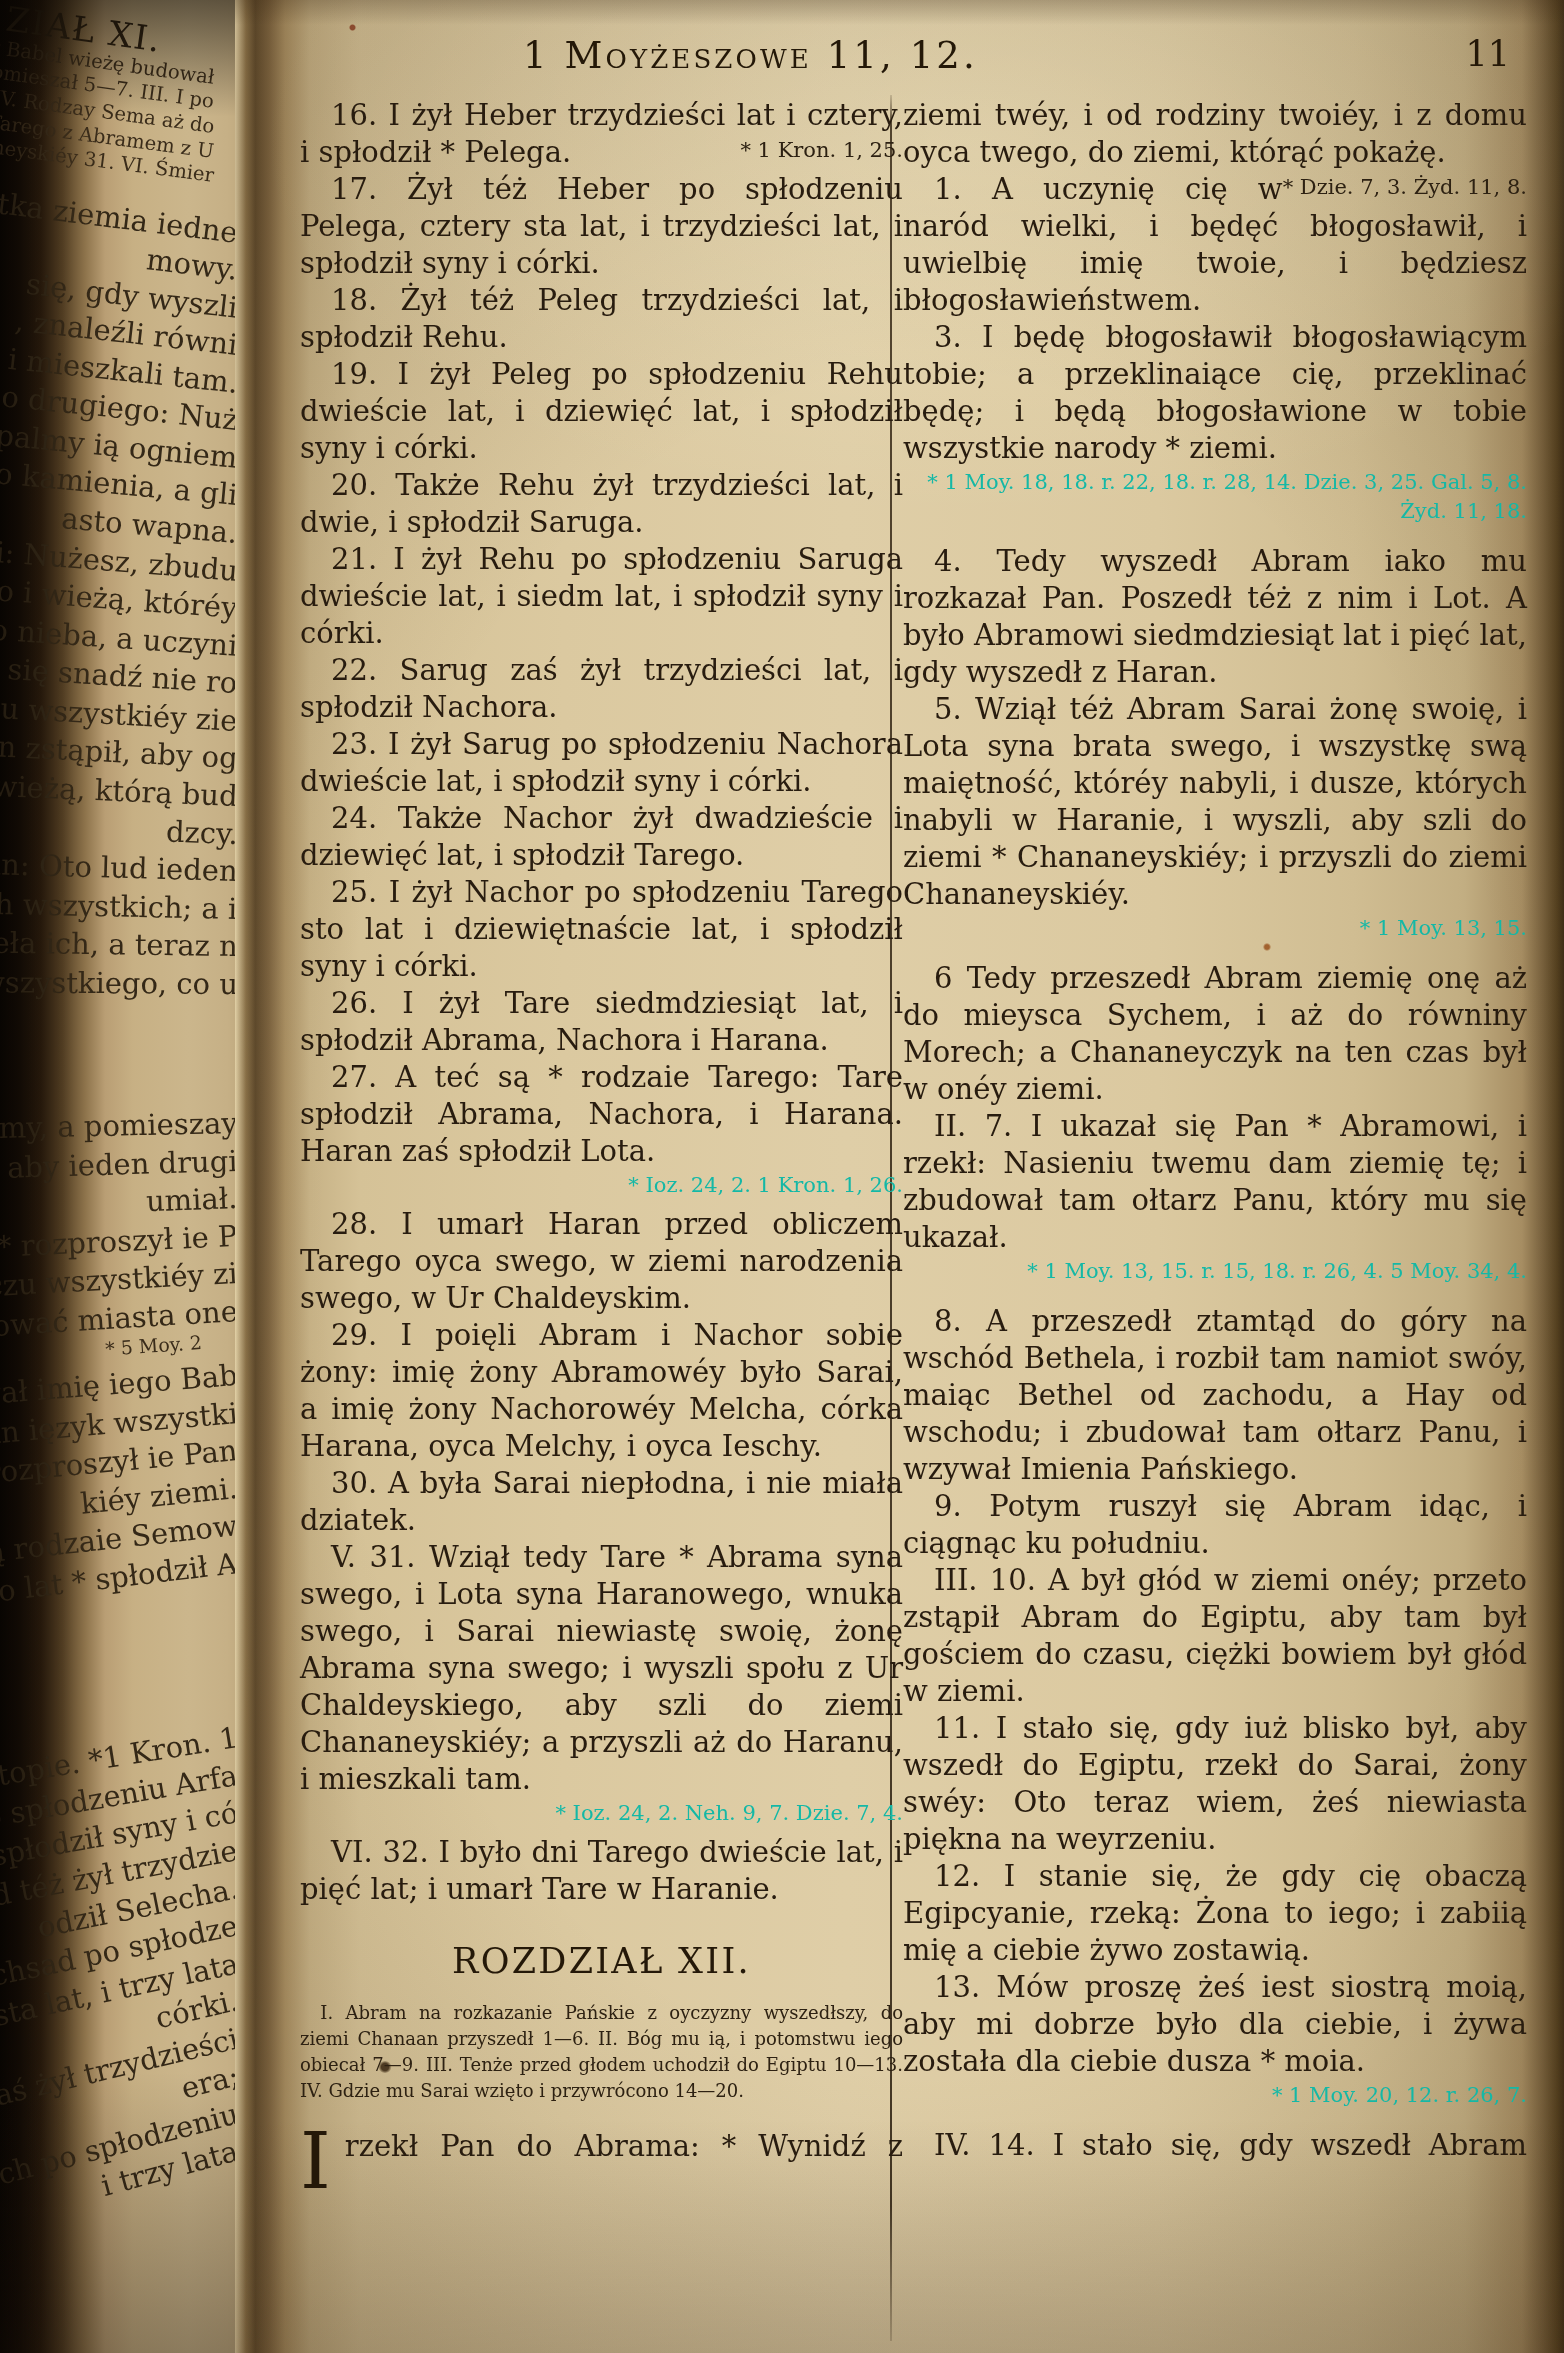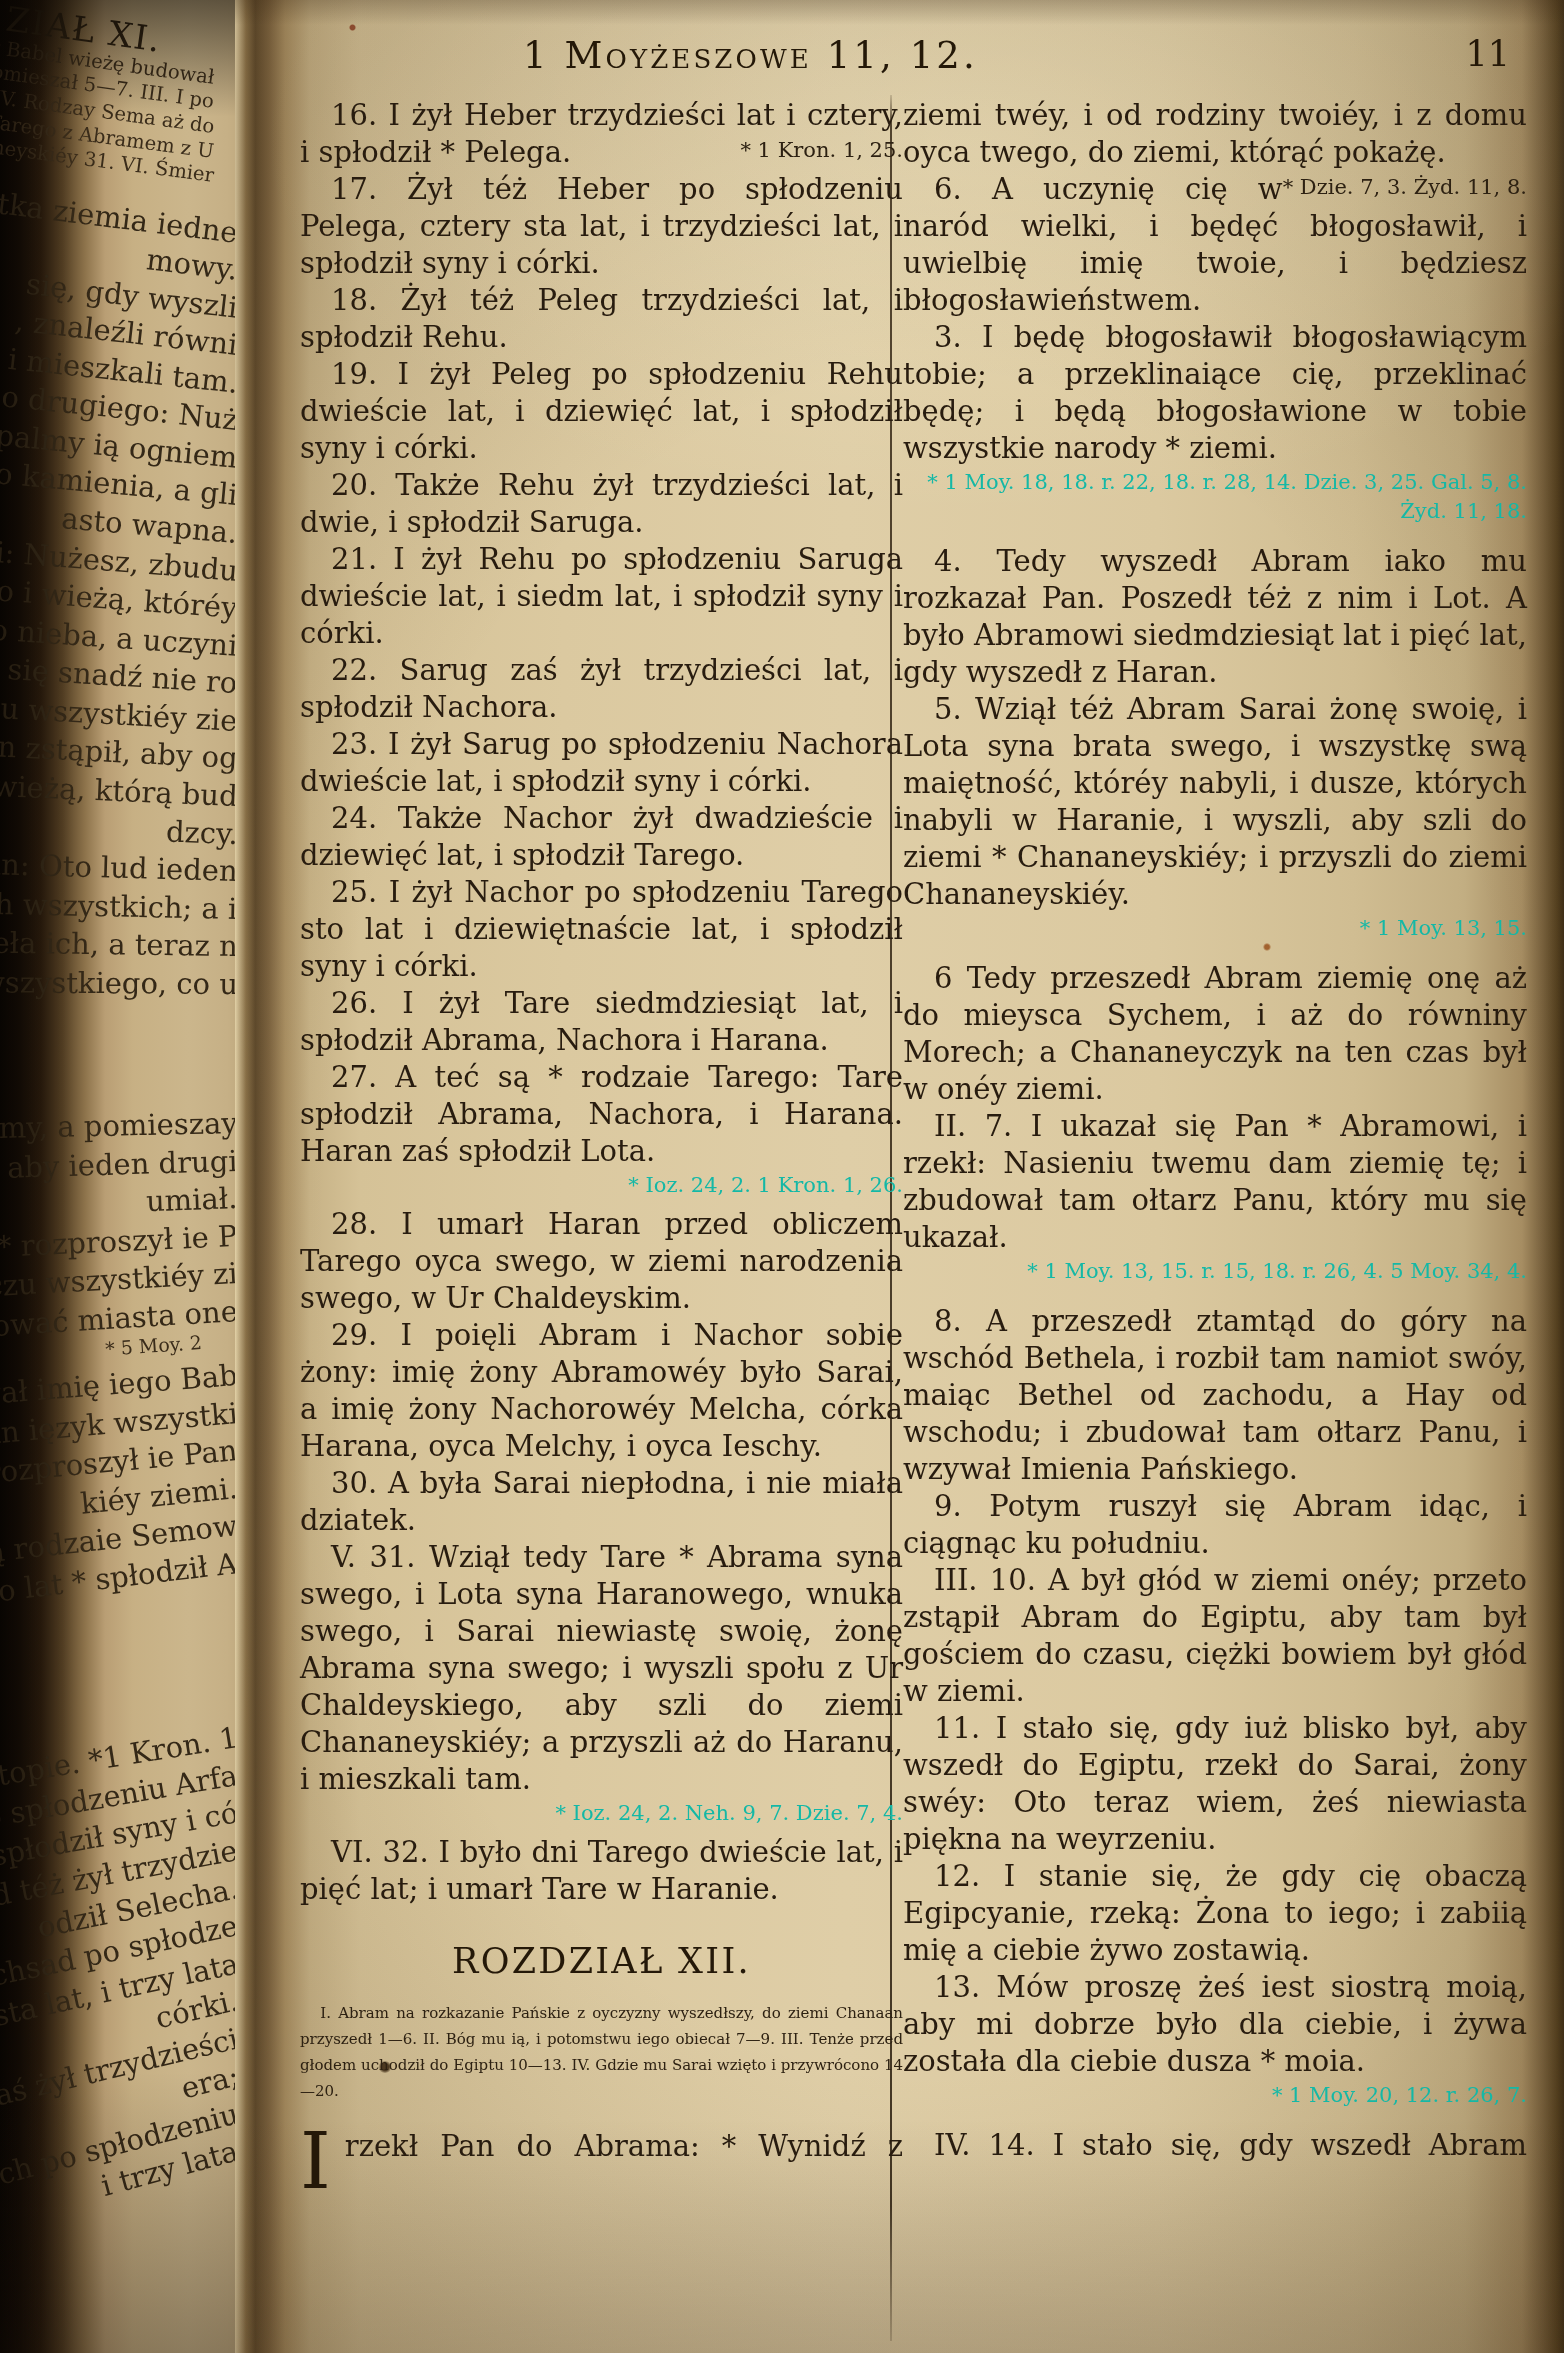--- a/index.html
+++ b/index.html
@@ -62,21 +62,21 @@
   .colL{width:603px}
   .colR{width:624px}
   p{margin:0}
   .verse{font-size:29px;line-height:37px;text-align:justify;text-indent:31px;color:#281c0f}
   .noindent{text-indent:0}
   .stretch{text-align-last:justify}
   .ref{font-size:21px;line-height:26px;text-align:right;margin:2.3px 0 7.8px;color:#14b8a6}
   .ref.gapafter{margin-bottom:19px}
   .iref{float:right;font-size:21px;line-height:26px;margin-top:3px;color:#2d2112}
   .chapterhead{font-size:35px;font-weight:normal;text-align:center;letter-spacing:2.3px;margin:33px 0 19px;color:#241808}
-  .summary{font-size:15px;line-height:26px;text-align:justify;text-indent:20.3px;margin:0 0 23.5px;color:#2d2112}
+  .summary{font-size:18px;line-height:26px;text-align:justify;text-indent:20.3px;margin:0 0 23.5px;color:#2d2112}
   .opening{font-size:29px;line-height:37px;text-align:justify;text-align-last:justify}
   .dropcap{float:left;font-size:78px;line-height:59px;margin:4.7px 14px 0 0;color:#241808}
 </style>
 </head>
 <body>
 
 <div class="strip">
   <div class="strip-lines" id="strip-lines">
       <div class="sline k-title" style="top: 20.3px; transform: rotate(7.97deg);">ZIAŁ XI.</div>
       <div class="sline k-small" style="top: 66px; transform: rotate(7.82deg);">gdy Babel wieżę budował</div>
@@ -167,21 +167,21 @@
       <p class="verse">V. 31. Wziął tedy Tare * Abrama syna swego, i Lota syna Haranowego, wnuka swego, i Sarai niewiastę swoię, żonę Abrama syna swego; i wyszli społu z Ur Chaldeyskiego, aby szli do ziemi Chananeyskiéy; a przyszli aż do Haranu, i mieszkali tam.</p>
       <p class="ref">* Ioz. 24, 2.  Neh. 9, 7.  Dzie. 7, 4.</p>
       <p class="verse">VI. 32. I było dni Tarego dwieście lat, i pięć lat; i umarł Tare w Haranie.</p>
       <h2 class="chapterhead">ROZDZIAŁ XII.</h2>
       <p class="summary">I. Abram na rozkazanie Pańskie z oyczyzny wyszedłszy, do ziemi Chanaan przyszedł 1—6. II. Bóg mu ią, i potomstwu iego obiecał 7—9. III. Tenże przed głodem uchodził do Egiptu 10—13. IV. Gdzie mu Sarai wzięto i przywrócono 14—20.</p>
       <p class="opening"><span class="dropcap">I</span><span>rzekł Pan do Abrama: * Wynidź z</span></p>
     </div>
 
     <div class="colR">
       <p class="verse noindent"><span>ziemi twéy, i od rodziny twoiéy, i z domu oyca twego, do ziemi, którąć pokażę.</span><span class="iref">* Dzie. 7, 3.  Żyd. 11, 8.</span></p>
-      <p class="verse">6. A uczynię cię w naród wielki, i będęć błogosławił, i uwielbię imię twoie, i będziesz błogosławieństwem.</p>
+      <p class="verse">1. A uczynię cię w naród wielki, i będęć błogosławił, i uwielbię imię twoie, i będziesz błogosławieństwem.</p>
       <p class="verse">3. I będę błogosławił błogosławiącym tobie; a przeklinaiące cię, przeklinać będę; i będą błogosławione w tobie wszystkie narody * ziemi.</p>
       <p class="ref" style="margin-bottom:0">* 1 Moy. 18, 18. r. 22, 18. r. 28, 14. Dzie. 3, 25. Gal. 5, 8.</p>
       <p class="ref gapafter">Żyd. 11, 18.</p>
       <p class="verse">4. Tedy wyszedł Abram iako mu rozkazał Pan. Poszedł téż z nim i Lot. A było Abramowi siedmdziesiąt lat i pięć lat, gdy wyszedł z Haran.</p>
       <p class="verse">5. Wziął téż Abram Sarai żonę swoię, i Lota syna brata swego, i wszystkę swą maiętność, któréy nabyli, i dusze, których nabyli w Haranie, i wyszli, aby szli do ziemi * Chananeyskiéy; i przyszli do ziemi Chananeyskiéy.</p>
       <p class="ref gapafter">* 1 Moy. 13, 15.</p>
       <p class="verse">6 Tedy przeszedł Abram ziemię onę aż do mieysca Sychem, i aż do równiny Morech; a Chananeyczyk na ten czas był w onéy ziemi.</p>
       <p class="verse">II. 7. I ukazał się Pan * Abramowi, i rzekł: Nasieniu twemu dam ziemię tę; i zbudował tam ołtarz Panu, który mu się ukazał.</p>
       <p class="ref gapafter">* 1 Moy. 13, 15.  r. 15, 18.  r. 26, 4.  5 Moy. 34, 4.</p>
       <p class="verse">8. A przeszedł ztamtąd do góry na wschód Bethela, i rozbił tam namiot swóy, maiąc Bethel od zachodu, a Hay od wschodu; i zbudował tam ołtarz Panu, i wzywał Imienia Pańskiego.</p>

